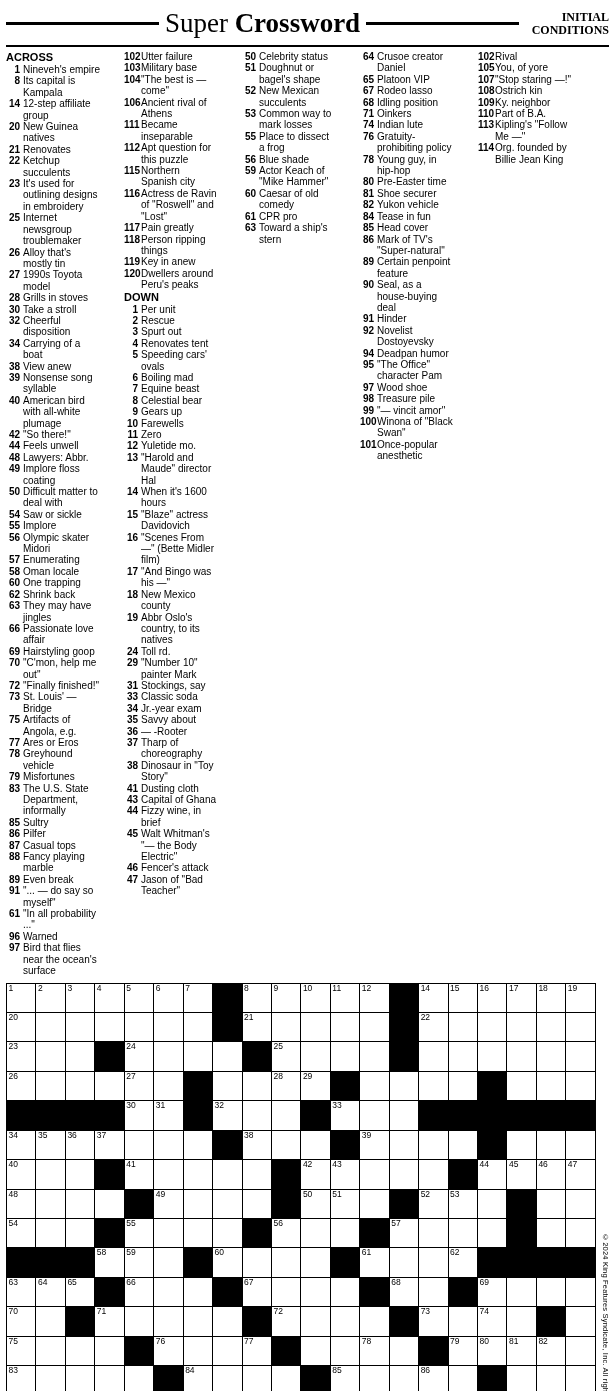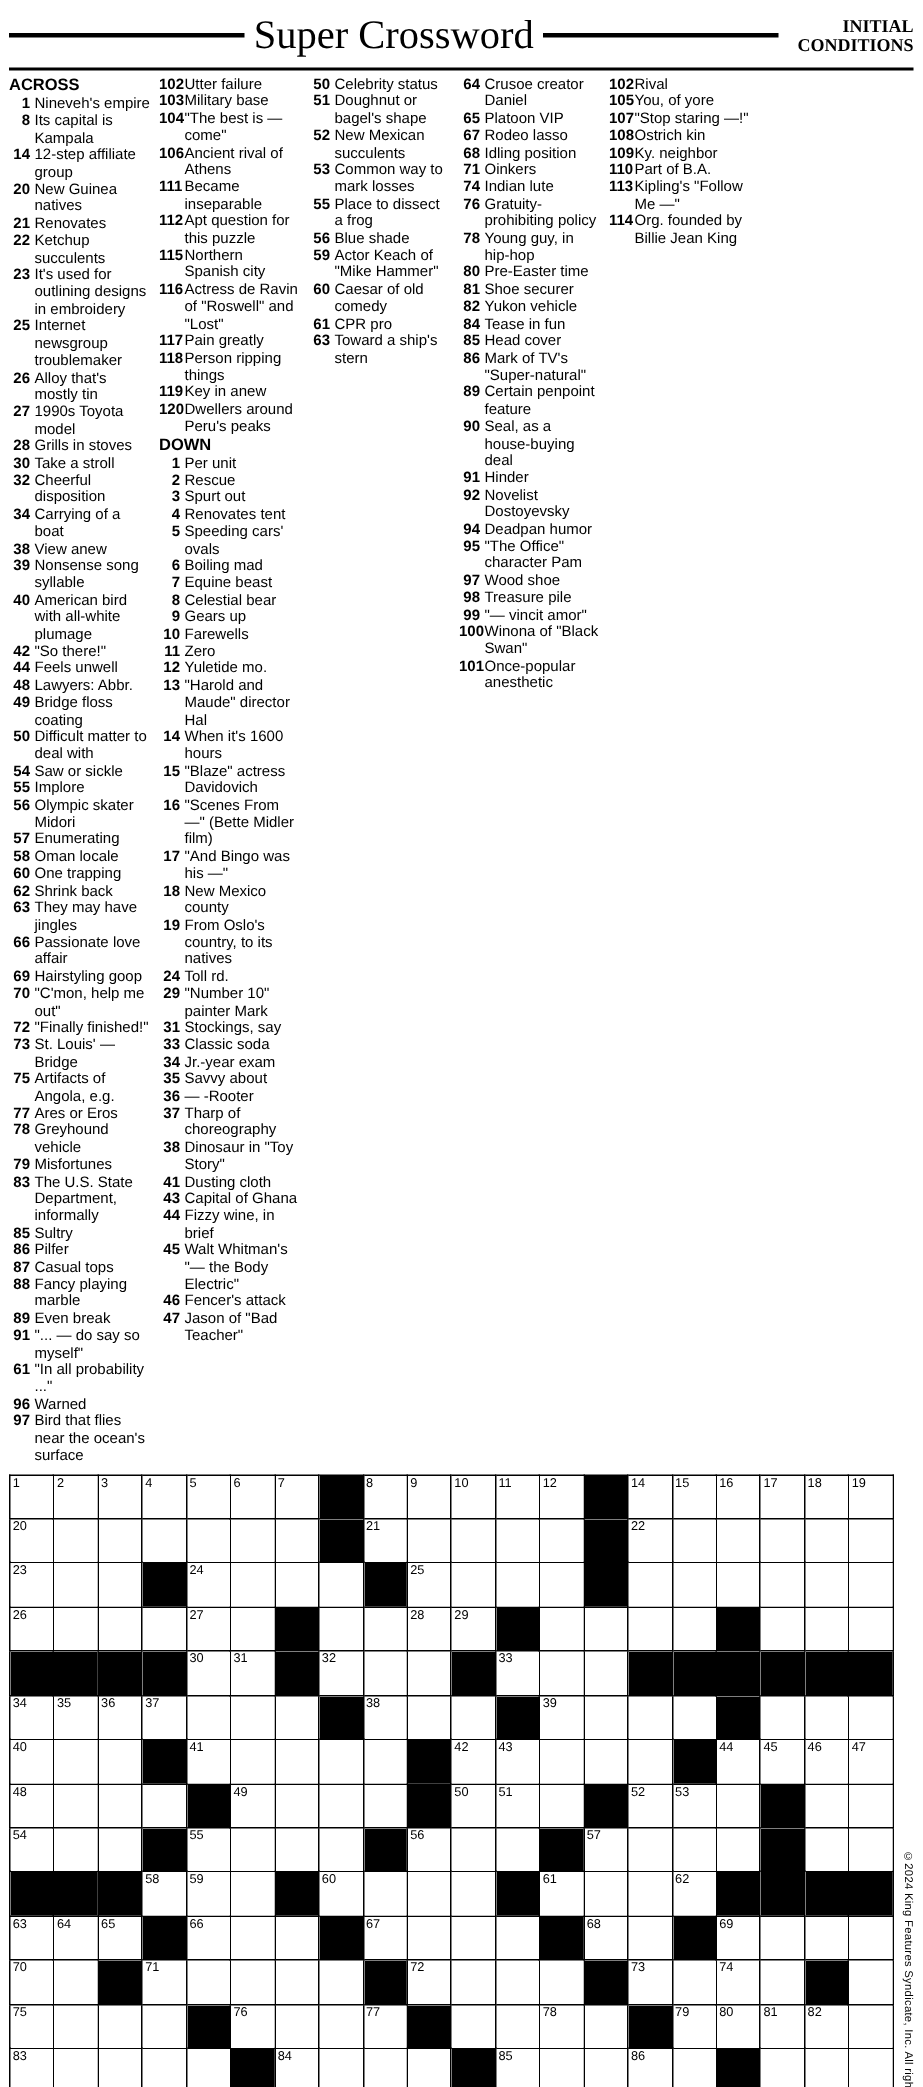--- a/index.html
+++ b/index.html
@@ -28,41 +28,41 @@
   }
   .rule-left { margin-right: 6px; }
   .rule-right { margin-left: 6px; }
   .title {
     font-family: "Liberation Serif", serif;
     font-size: 27px;
     white-space: nowrap;
     line-height: 1;
   }
   .title .b { font-weight: normal; }
-  .title .n { font-weight: normal; }
+  .title .n { font-weight: bold; }
   .subtitle {
     font-family: Liberation Serif, serif;
     font-weight: bold;
     font-size: 12px;
     line-height: 13px;
     text-align: right;
     width: 86px;
     flex: 0 0 auto;
     margin-left: 4px;
   }
 
   .hrule {
     border-top: 2px solid #000;
     margin: 2px 0 4px 0;
   }
 
   
   .clue-area {
     display: flex;
-    gap: 6px;
+    gap: 24px;
     padding-bottom: 6px;
   }
   .col { width: 94px; flex: 0 0 auto; }
   .sec-head {
     font-size: 11px;
     font-weight: bold;
     line-height: 12px;
     margin-bottom: 1px;
   }
   .clue {
@@ -213,21 +213,21 @@
           <div class="clue">
             <span class="num">44</span>
             <span class="txt">Feels unwell</span>
           </div>
           <div class="clue">
             <span class="num">48</span>
             <span class="txt">Lawyers: Abbr.</span>
           </div>
           <div class="clue">
             <span class="num">49</span>
-            <span class="txt">Bridge floss coating</span>
+            <span class="txt">Implore floss coating</span>
           </div>
           <div class="clue">
             <span class="num">50</span>
             <span class="txt">Difficult matter to deal with</span>
           </div>
           <div class="clue">
             <span class="num">54</span>
             <span class="txt">Saw or sickle</span>
           </div>
           <div class="clue">
@@ -454,21 +454,21 @@
           <div class="clue">
             <span class="num">17</span>
             <span class="txt">"And Bingo was his —"</span>
           </div>
           <div class="clue">
             <span class="num">18</span>
             <span class="txt">New Mexico county</span>
           </div>
           <div class="clue">
             <span class="num">19</span>
-            <span class="txt">From Oslo's country, to its natives</span>
+            <span class="txt">Abbr Oslo's country, to its natives</span>
           </div>
           <div class="clue">
             <span class="num">24</span>
             <span class="txt">Toll rd.</span>
           </div>
           <div class="clue">
             <span class="num">29</span>
             <span class="txt">"Number 10" painter Mark</span>
           </div>
           <div class="clue">

